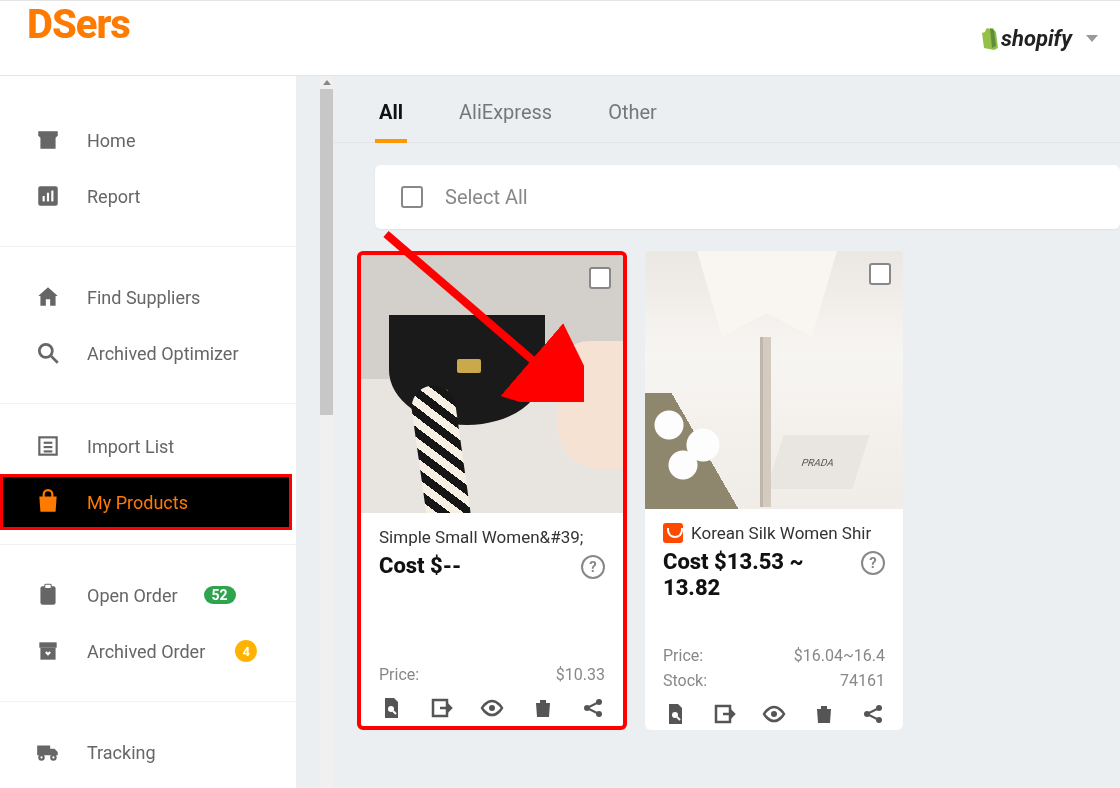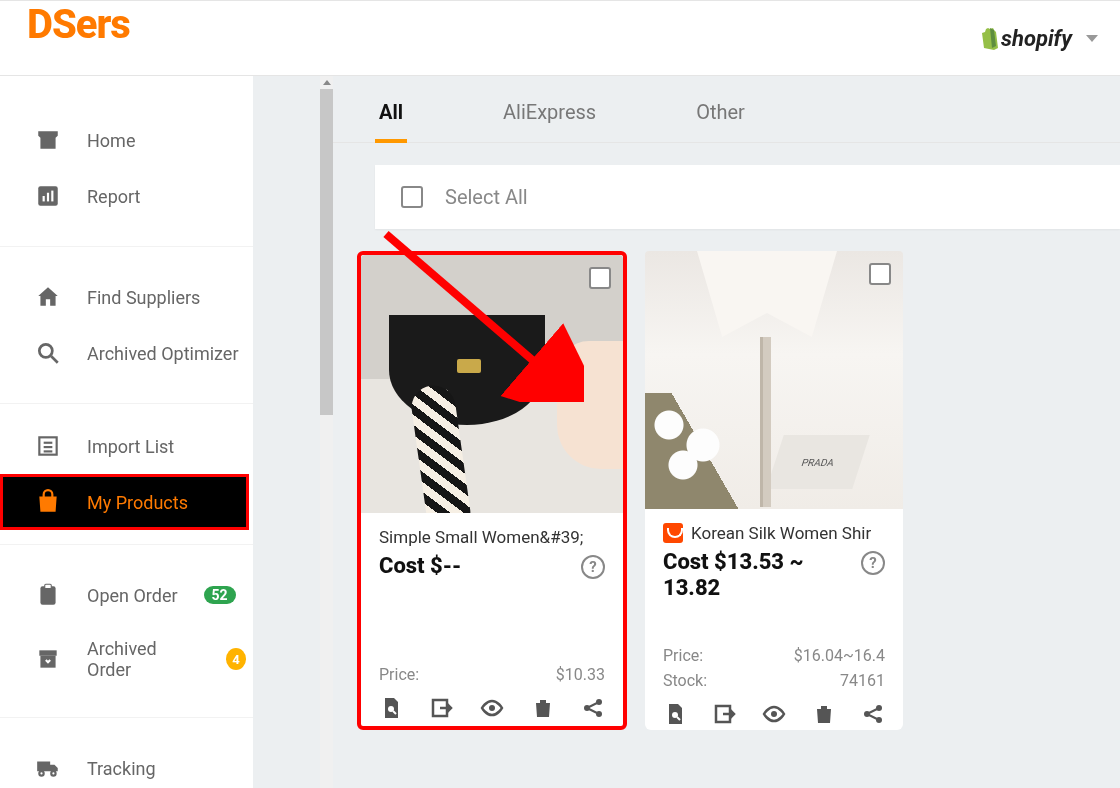--- a/index.html
+++ b/index.html
@@ -5,39 +5,39 @@
 *{box-sizing:border-box;margin:0;padding:0;font-family:-apple-system,BlinkMacSystemFont,"Segoe UI",Roboto,"Helvetica Neue",Arial,sans-serif}
 body{width:1120px;height:788px;overflow:hidden;background:#fff;position:relative}
 .header{height:76px;border-top:1px solid #e5e5e5;border-bottom:1px solid #e5e5e5;display:flex;justify-content:space-between;padding:0 22px 0 27px;background:#fff;position:relative;z-index:5}
 .logo{font-size:40px;font-weight:800;color:#ff7a00;letter-spacing:-1px}
 .store-sel{display:flex;align-items:center;color:#555;cursor:pointer}
 .store-sel svg{width:24px;height:24px}
 .store-name{font-weight:700;font-size:22px;font-style:italic;color:#222}
 .chev{width:0;height:0;border-left:6px solid transparent;border-right:6px solid transparent;border-top:7px solid #999;margin-left:14px}
 .main{display:flex;height:712px;background:#eceff1}
 .side-wrap{width:333px;position:relative;background:#eceff1;flex-shrink:0}
-.sidebar{width:253px;background:#fff;height:100%;overflow:hidden}
+.sidebar{width:296px;background:#fff;height:100%;overflow:hidden}
 .scroll-track{position:absolute;right:0;top:0;width:13px;height:100%;background:#f0f0f0}
 .scroll-thumb{position:absolute;right:0;top:0;width:13px;height:326px;background:#c7c7c7}
 .scroll-arrow{position:absolute;right:0;top:0;width:13px;height:13px;display:flex;align-items:center;justify-content:center}
 .scroll-arrow::after{content:"";width:0;height:0;border-left:4px solid transparent;border-right:4px solid transparent;border-bottom:5px solid #888}
 .group{border-bottom:1px solid #f2f2f2;padding:22px 0}
 .group:first-child{padding-top:36px}
 .item{display:flex;align-items:center;gap:26px;padding:12px 0 12px 32px;color:#666;font-size:18px;cursor:pointer;border:3px solid transparent;margin-right:4px}
 .item svg,.item .ic{width:26px;height:26px;flex-shrink:0;fill:#666;color:#666}
 .item.active{color:#ff7a00;border:3px solid #ff0000;background:#000000}
 .item.active svg{fill:#ff7a00}
 .badge-g{background:#2ea44f;color:#fff;font-size:14px;font-weight:700;padding:1px 8px;border-radius:10px;margin-left:0}
 .badge-y{background:#ffb300;color:#fff;font-size:13px;font-weight:700;width:22px;height:22px;border-radius:50%;display:inline-flex;align-items:center;justify-content:center;margin-left:4px}
 .content{flex:1;position:relative;padding:0 0 0 0}
-.tabs{display:flex;gap:92px;padding:24px 0 0 42px;border-bottom:1px solid #e5e5e5;background:#eceff1}
+.tabs{display:flex;gap:48px;padding:24px 0 0 42px;border-bottom:1px solid #e5e5e5;background:#eceff1}
 .tab{font-size:20px;color:#777;padding:0 4px 18px;cursor:pointer;position:relative}
 .tab.active{color:#111;font-weight:700}
 .tab.active::after{content:"";position:absolute;left:0;right:0;bottom:-1px;height:4px;background:#ff9800}
-.selbar{margin:22px 0 0 42px;background:#fff;border-radius:0;padding:20px 26px;display:flex;align-items:center;gap:22px;box-shadow:0 1px 2px rgba(0,0,0,0.05)}
+.selbar{margin:22px 0 0 42px;background:#fff;border-radius:6px;padding:20px 26px;display:flex;align-items:center;gap:22px;box-shadow:0 1px 2px rgba(0,0,0,0.05)}
 .cb{width:22px;height:22px;border:2px solid #888;border-radius:3px;cursor:pointer;flex-shrink:0}
 .selbar span{color:#888;font-size:20px}
 .cards{display:flex;gap:18px;margin:22px 0 0 24px}
 .card{width:258px;background:#fff;border-radius:6px;position:relative;font-size:16px}
 .card.hl{border:4px solid #ff0000;width:270px}
 .pimg{height:258px;position:relative;overflow:hidden;border-radius:4px 4px 0 0}
 .pimg .cb{position:absolute;top:12px;right:12px;background:#fff}
 .bag{width:100%;height:100%;background:linear-gradient(180deg,#d3d0cb 0%,#d3d0cb 48%,#e8e5e0 48%,#e8e5e0 100%);position:relative}
 .bag::before{content:"";position:absolute;top:60px;left:28px;width:156px;height:110px;background:#1a1a1a;border-radius:0 0 78px 78px / 0 0 55px 55px}
 .bag::after{content:"";position:absolute;top:104px;left:96px;width:24px;height:14px;background:#c9a94a;border-radius:2px}

